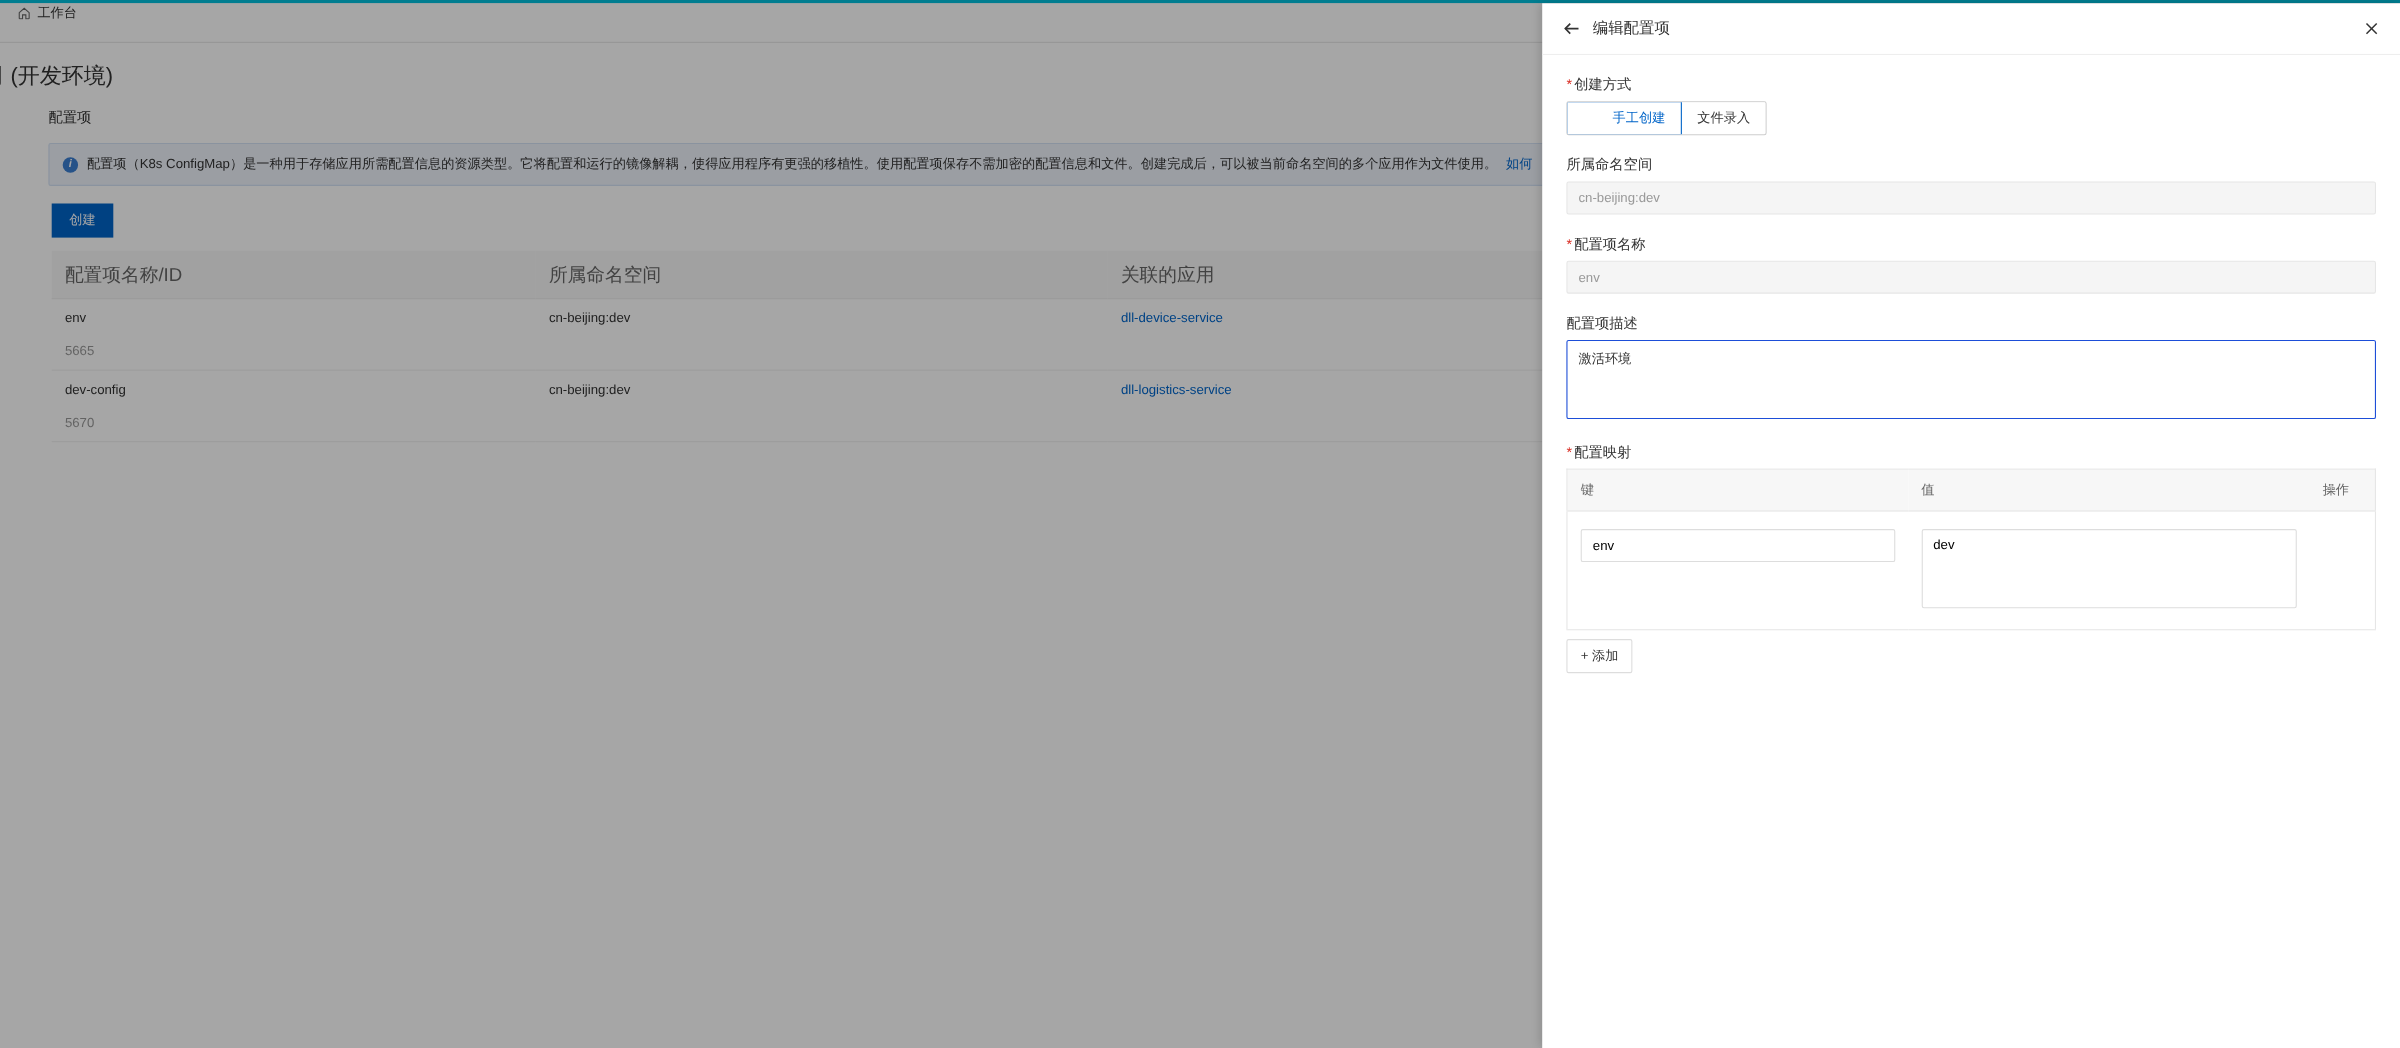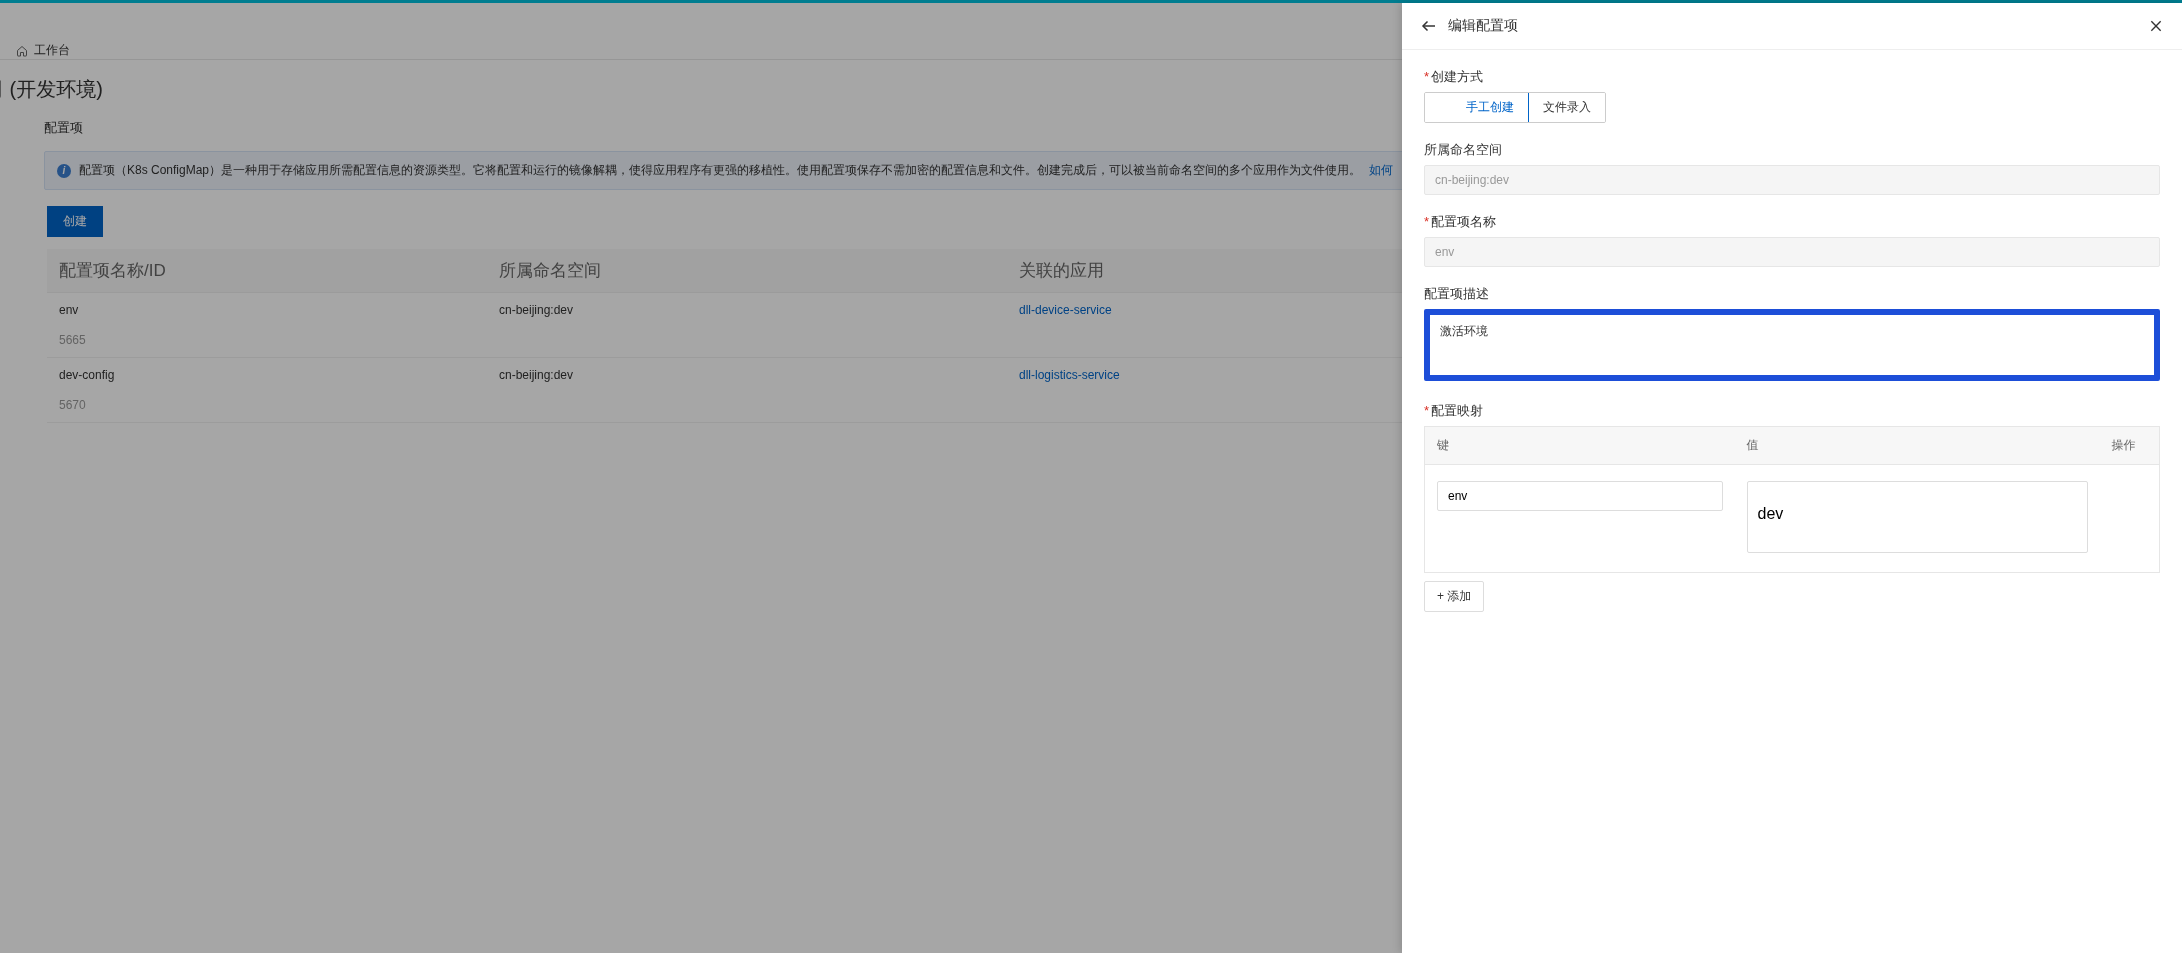--- a/index.html
+++ b/index.html
@@ -2,21 +2,21 @@
 <html><head>
 <meta charset="utf-8">
 <style>
 * { box-sizing: border-box; margin: 0; padding: 0; }
 body { font-family: -apple-system, "PingFang SC", "Microsoft YaHei", sans-serif; font-size: 12px; color: #333; background: #fff; position: relative; width: 2182px; height: 953px; overflow: hidden; }
 
 
 .top-accent { height: 3px; background: #00c1de; }
 
 
-.topbar { height: 36px; background: #fff; border-bottom: 1px solid #e6e6e6; display: flex; align-items: flex-end; padding: 0 16px; margin-top: 21px; }
+.topbar { height: 36px; background: #fff; border-bottom: 1px solid #e6e6e6; display: flex; align-items: flex-start; padding: 0 16px; }
 .topbar .home { display: flex; align-items: center; gap: 6px; color: #333; font-size: 12px; }
 .topbar .spacer { flex: 1; }
 .topbar .search-wrap { display: flex; align-items: center; gap: 6px; color: #999; width: 240px; height: 26px; padding: 0 8px; border-radius: 2px; }
 .topbar .search-wrap input { border: none; outline: none; font-size: 12px; color: #333; width: 100%; background: transparent; }
 .topbar .search-wrap input::placeholder { color: #bbb; }
 
 
 .page { padding: 0 0 0 0; }
 .page-title { font-size: 20px; font-weight: 500; padding: 16px 0 16px 0; margin-left: -16px; }
 .section-title { font-size: 13px; font-weight: 500; padding: 0 0 14px 44px; }
@@ -48,29 +48,29 @@
 .drawer-body { padding: 18px 22px; overflow: auto; flex: 1; }
 .form-row { margin-bottom: 18px; }
 .form-label { font-size: 13px; color: #333; margin-bottom: 6px; display: block; }
 .form-label .req { color: #d93026; margin-right: 2px; }
 .seg-group { display: inline-flex; border: 1px solid #ccc; border-radius: 2px; overflow: hidden; }
 .seg-btn { padding: 6px 14px; font-size: 12px; background: #fff; border: none; cursor: pointer; color: #333; }
 .seg-btn.active { color: #0064c8; border: 1px solid #0064c8; margin: -1px; position: relative; z-index: 1; padding-left: 41px; }
 .seg-btn + .seg-btn { border-left: 1px solid #ccc; text-align: center; }
 
 .ro-input { width: 100%; height: 30px; background: #f5f5f5; border: 1px solid #e6e6e6; padding: 0 10px; font-size: 12px; color: #999; border-radius: 2px; }
-.textarea { width: 100%; height: 72px; border: 6px solid #1d4ed8; padding: 8px 10px; font-size: 12px; color: #333; border-radius: 2px; resize: none; font-family: inherit; }
+.textarea { width: 100%; height: 72px; border: 1px solid #1d4ed8; padding: 8px 10px; font-size: 12px; color: #333; border-radius: 2px; resize: none; font-family: inherit; }
 
 .map-table { width: 100%; border: 1px solid #e6e6e6; border-collapse: collapse; }
 .map-table th { text-align: left; font-weight: 400; font-size: 12px; color: #666; background: #f7f7f7; padding: 10px 12px; border-bottom: 1px solid #e6e6e6; }
 .map-table td { padding: 16px 12px; border-bottom: 1px solid #e6e6e6; vertical-align: top; }
 .map-table th:nth-child(1), .map-table td:nth-child(1) { width: 310px; }
 .map-table th:nth-child(3), .map-table td:nth-child(3) { width: 60px; }
 .map-key-input { width: 100%; height: 30px; border: 1px solid #ddd; padding: 0 10px; font-size: 12px; border-radius: 2px; }
-.map-val-input { width: 100%; height: 72px; border: 1px solid #ddd; padding: 23px 10px; font-size: 16px; border-radius: 2px; resize: none; font-family: inherit; }
+.map-val-input { width: 100%; height: 72px; border: 1px solid #ddd; padding: 6px 10px; font-size: 12px; border-radius: 2px; resize: none; font-family: inherit; }
 
 .add-btn { display: inline-block; margin-top: 8px; border: 1px solid #ddd; background: #fff; padding: 6px 12px; font-size: 12px; cursor: pointer; border-radius: 2px; color: #333; }
 
 svg { display: block; }
 </style>
 </head>
 <body>
 
 <div class="top-accent"></div>
 

